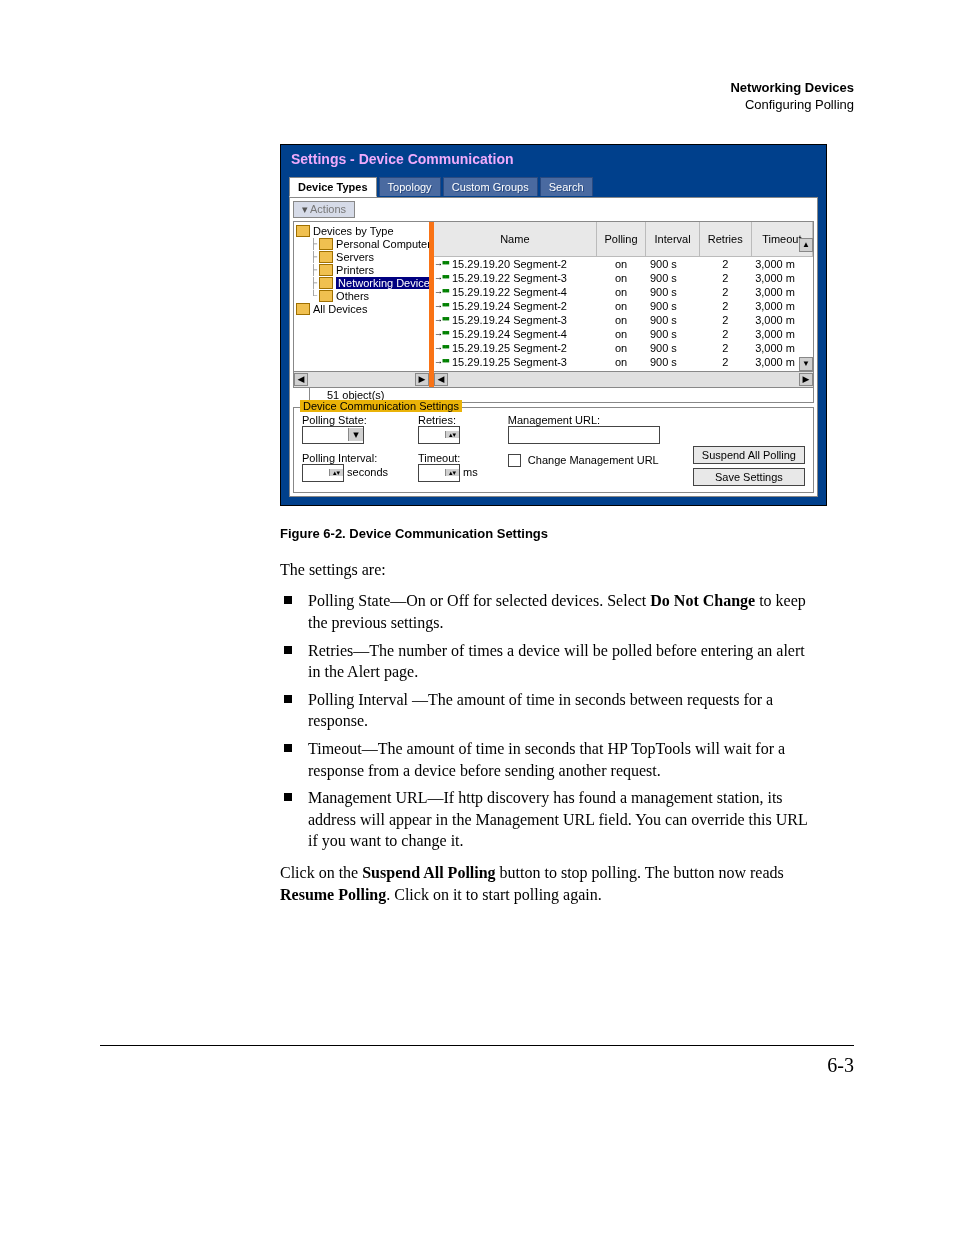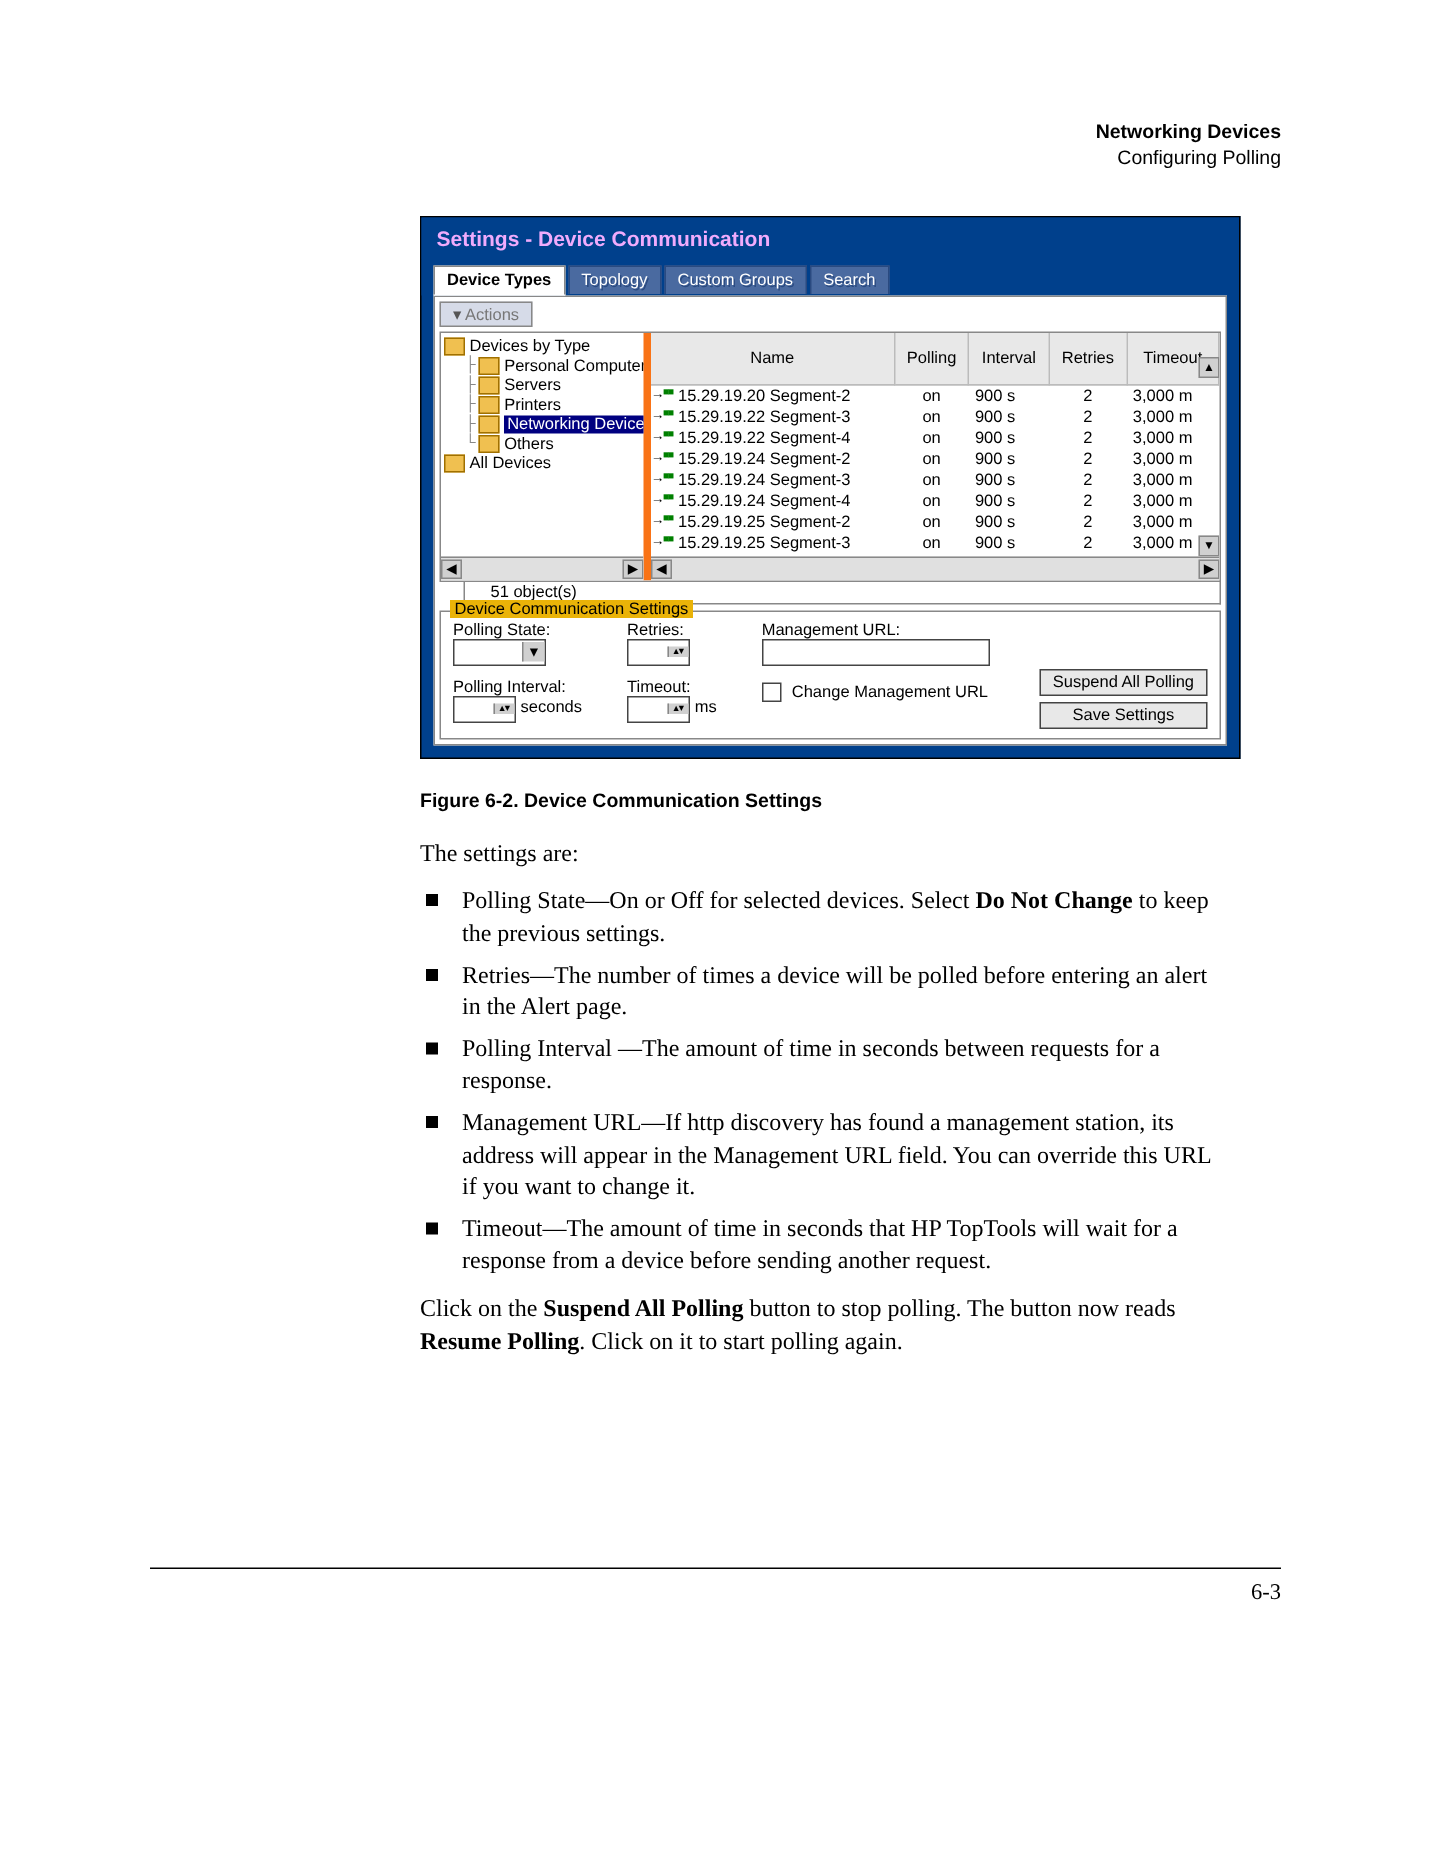--- a/index.html
+++ b/index.html
@@ -201,21 +201,21 @@
   }
   .body-text p { margin: 10px 0; }
   ul.bullets { list-style:none; padding:0; margin:8px 0;}
   ul.bullets li { position:relative; padding-left:28px; margin:6px 0;}
   ul.bullets li::before {
     content:""; position:absolute; left:4px; top:6px;
     width:8px; height:8px; background:#000;
   }
   .page-bottom {
     border-top:1px solid #000; margin-top:140px; padding-top:8px;
-    text-align:right; font-size:15px;
+    text-align:right; font-size:20px;
   }
 </style>
 </head>
 <body>
 
 <div class="page">
   <div class="header-block">
     <div class="header-title">Networking Devices</div>
     <div class="header-sub">Configuring Polling</div>
   </div>
@@ -412,22 +412,22 @@
   </div>
 
   <div class="figure-caption">Figure 6-2.   Device Communication Settings</div>
 
   <div class="body-text">
     <p>The settings are:</p>
     <ul class="bullets" id="bullet-list">
         <li>Polling State—On or Off for selected devices. Select <b>Do Not Change</b> to keep the previous settings.</li>
         <li>Retries—The number of times a device will be polled before entering an alert in the Alert page.</li>
         <li>Polling Interval —The amount of time in seconds between requests for a response.</li>
+        <li>Timeout—The amount of time in seconds that HP TopTools will wait for a response from a device before sending another request.</li>
         <li>Management URL—If http discovery has found a management station, its address will appear in the Management URL field. You can override this URL if you want to change it.</li>
-        <li>Timeout—The amount of time in seconds that HP TopTools will wait for a response from a device before sending another request.</li>
       </ul>
     <p>
       <span>Click on the </span><b>Suspend All Polling</b><span> button to stop polling. The button now reads </span><b>Resume Polling</b><span>. Click on it to start polling again.</span>
     </p>
   </div>
 
   <div class="page-bottom">
     <span>6-3</span>
   </div>
 </div>

